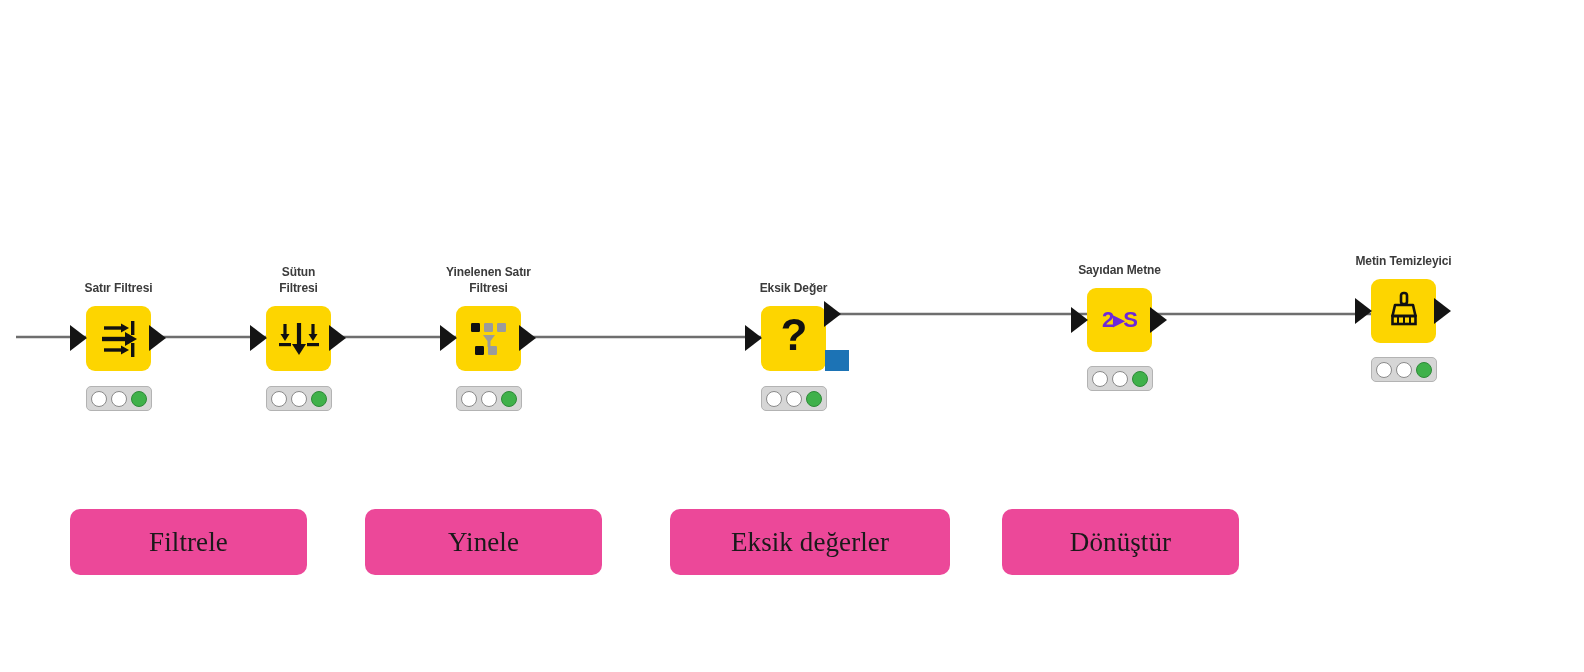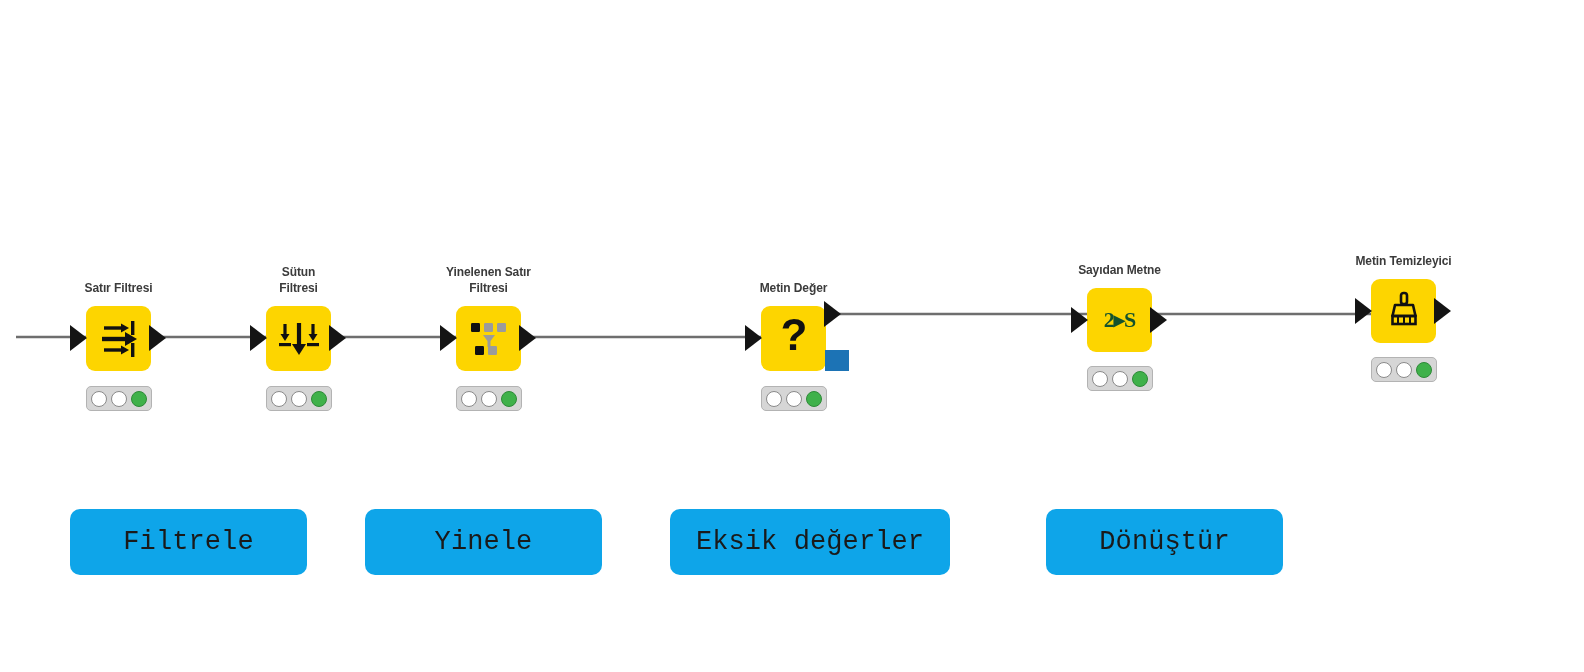--- a/index.html
+++ b/index.html
@@ -108,24 +108,24 @@
   .lamp.on {
     background: #3fb14a;
     border-color: #2e8a38;
   }
 
   
   .action-btn {
     position: absolute;
     height: 66px;
     border-radius: 10px;
-    background: #0ea5e9;
+    background: #ec4899;
     border: none;
     color: #1a1a1a;
-    font-family: Liberation Mono, monospace;
+    font-family: Liberation Serif, serif;
     font-size: 27px;
     font-weight: 400;
     letter-spacing: 0.1px;
     display: flex;
     align-items: center;
     justify-content: center;
     padding: 0 18px;
     box-sizing: border-box;
     cursor: pointer;
   }
@@ -225,42 +225,42 @@
     <span class="port-tri port-in" style="left:-16px; top:19px;"></span>
     <span class="port-tri port-out" style="left:63px;  top:19px;"></span>
     <div class="status" style="top:80px;">
       <span class="lamp"></span>
       <span class="lamp"></span>
       <span class="lamp on"></span>
     </div>
   </div>
 
   <div class="node" style="left:761px; top:306px; width:65px; height:65px;">
-    <div class="node-label">Metin Değer</div>
+    <div class="node-label">Eksik Değer</div>
     <div class="node-box" style="width:65px; height:65px;">
       <span>
         <svg width="36" height="44" viewBox="0 0 36 44">
           <text x="18" y="33" text-anchor="middle" font-family="Liberation Sans, sans-serif" font-size="44" font-weight="bold" fill="#111">?</text>
         </svg>
       </span>
     </div>
     <span class="port-tri port-in" style="left:-16px; top:19px;"></span>
     <span class="port-tri port-out" style="left:63px; top:-5px;"></span>
     <span class="port-blue" style="left:64px; top:44px;"></span>
     <div class="status" style="top:80px;">
       <span class="lamp"></span>
       <span class="lamp"></span>
       <span class="lamp on"></span>
     </div>
   </div>
 
   <div class="node" style="left:1087px; top:288px; width:65px; height:80px;">
     <div class="node-label">Sayıdan Metne</div>
     <div class="node-box" style="width:65px; height:64px;">
-      <span style="font-family:Liberation Serif, serif; font-size:22px; font-weight:bold; color:#14532d; letter-spacing:-1px;">2▸S</span>
+      <span style="font-family:Liberation Sans, sans-serif; font-size:22px; font-weight:bold; color:#6d28d9; letter-spacing:-1px;">2▸S</span>
     </div>
     <span class="port-tri port-in" style="left:-16px; top:19px;"></span>
     <span class="port-tri port-out" style="left:63px;  top:19px;"></span>
     <div class="status" style="top:78px;">
       <span class="lamp"></span>
       <span class="lamp"></span>
       <span class="lamp on"></span>
     </div>
   </div>
 
@@ -289,16 +289,16 @@
       <span class="lamp on"></span>
     </div>
   </div>
 
   <button class="action-btn" style="left:70px; top:509px; width:237px;">Filtrele</button>
 
   <button class="action-btn" style="left:365px; top:509px; width:237px;">Yinele</button>
 
   <button class="action-btn" style="left:670px; top:509px; width:280px;">Eksik değerler</button>
 
-  <button class="action-btn" style="left:1002px; top:509px; width:237px;margin-left:44px;">Dönüştür</button>
+  <button class="action-btn" style="left:1002px; top:509px; width:237px;">Dönüştür</button>
 
 
 </div>
 
 </body></html>

